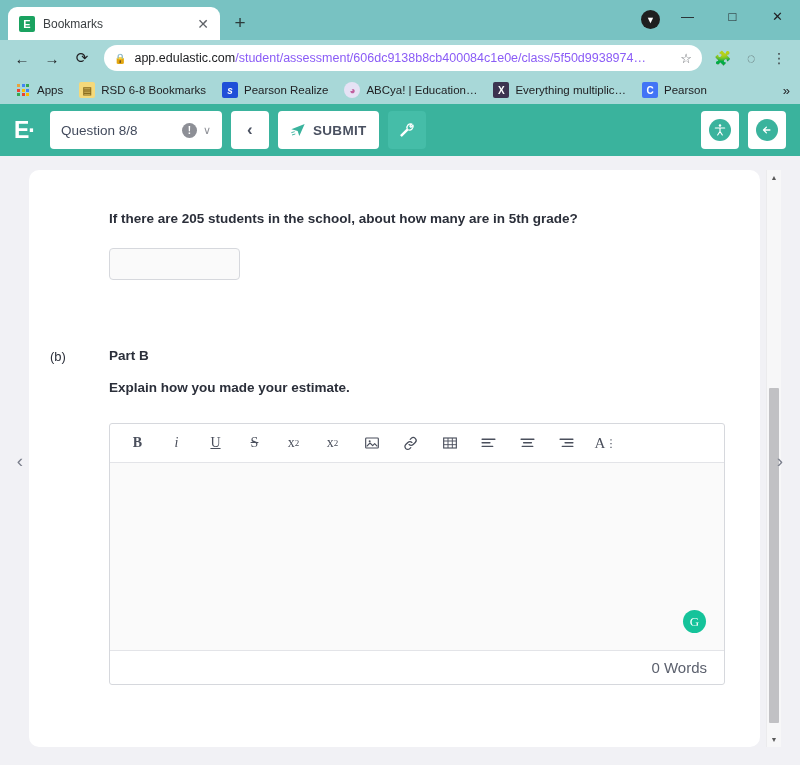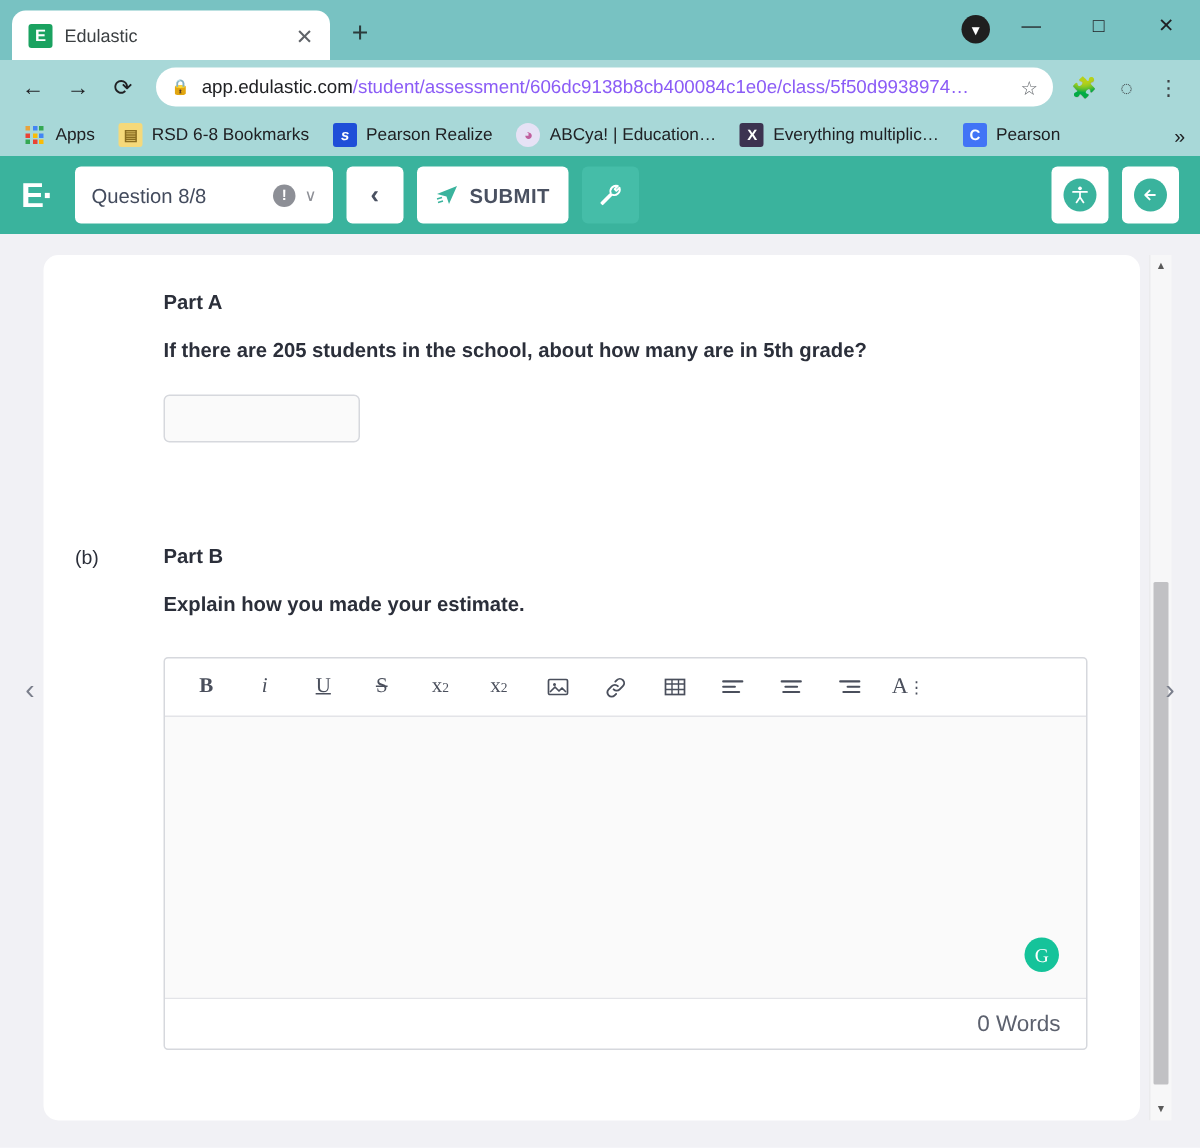--- a/index.html
+++ b/index.html
@@ -185,21 +185,21 @@
               background: #c1c1c4; border-radius: 1px; cursor: pointer; }
 </style>
 </head>
 <body>
 
 <div class="browser">
 
   <div class="tabstrip">
     <div class="tab">
       <span class="tab-fav">E</span>
-      <span class="tab-title">Edulastic</span>
+      <span class="tab-title">Bookmarks</span>
       <span class="tab-close">✕</span>
     </div>
     <div class="newtab">+</div>
     <div class="dl-badge">▼</div>
     <div class="winctl">
       <span>—</span>
       <span>□</span>
       <span>✕</span>
     </div>
   </div>
@@ -307,21 +307,20 @@
 
   <div class="stage">
 
     <div class="nav-arrow left">‹</div>
     <div class="nav-arrow right">›</div>
 
     <div class="card">
       <div class="card-inner">
 
         <div>
-          <div class="part-head">Part A</div>
           <div class="part-text">If there are 205 students in the school, about how many are in 5th grade?</div>
           <input class="ans-input" type="text" placeholder="" style="">
         </div>
 
         <div class="partb-wrap">
           <span class="partb-letter">(b)</span>
           <div class="part-head">Part B</div>
           <div class="part-text">Explain how you made your estimate.</div>
 
           <div class="editor">

